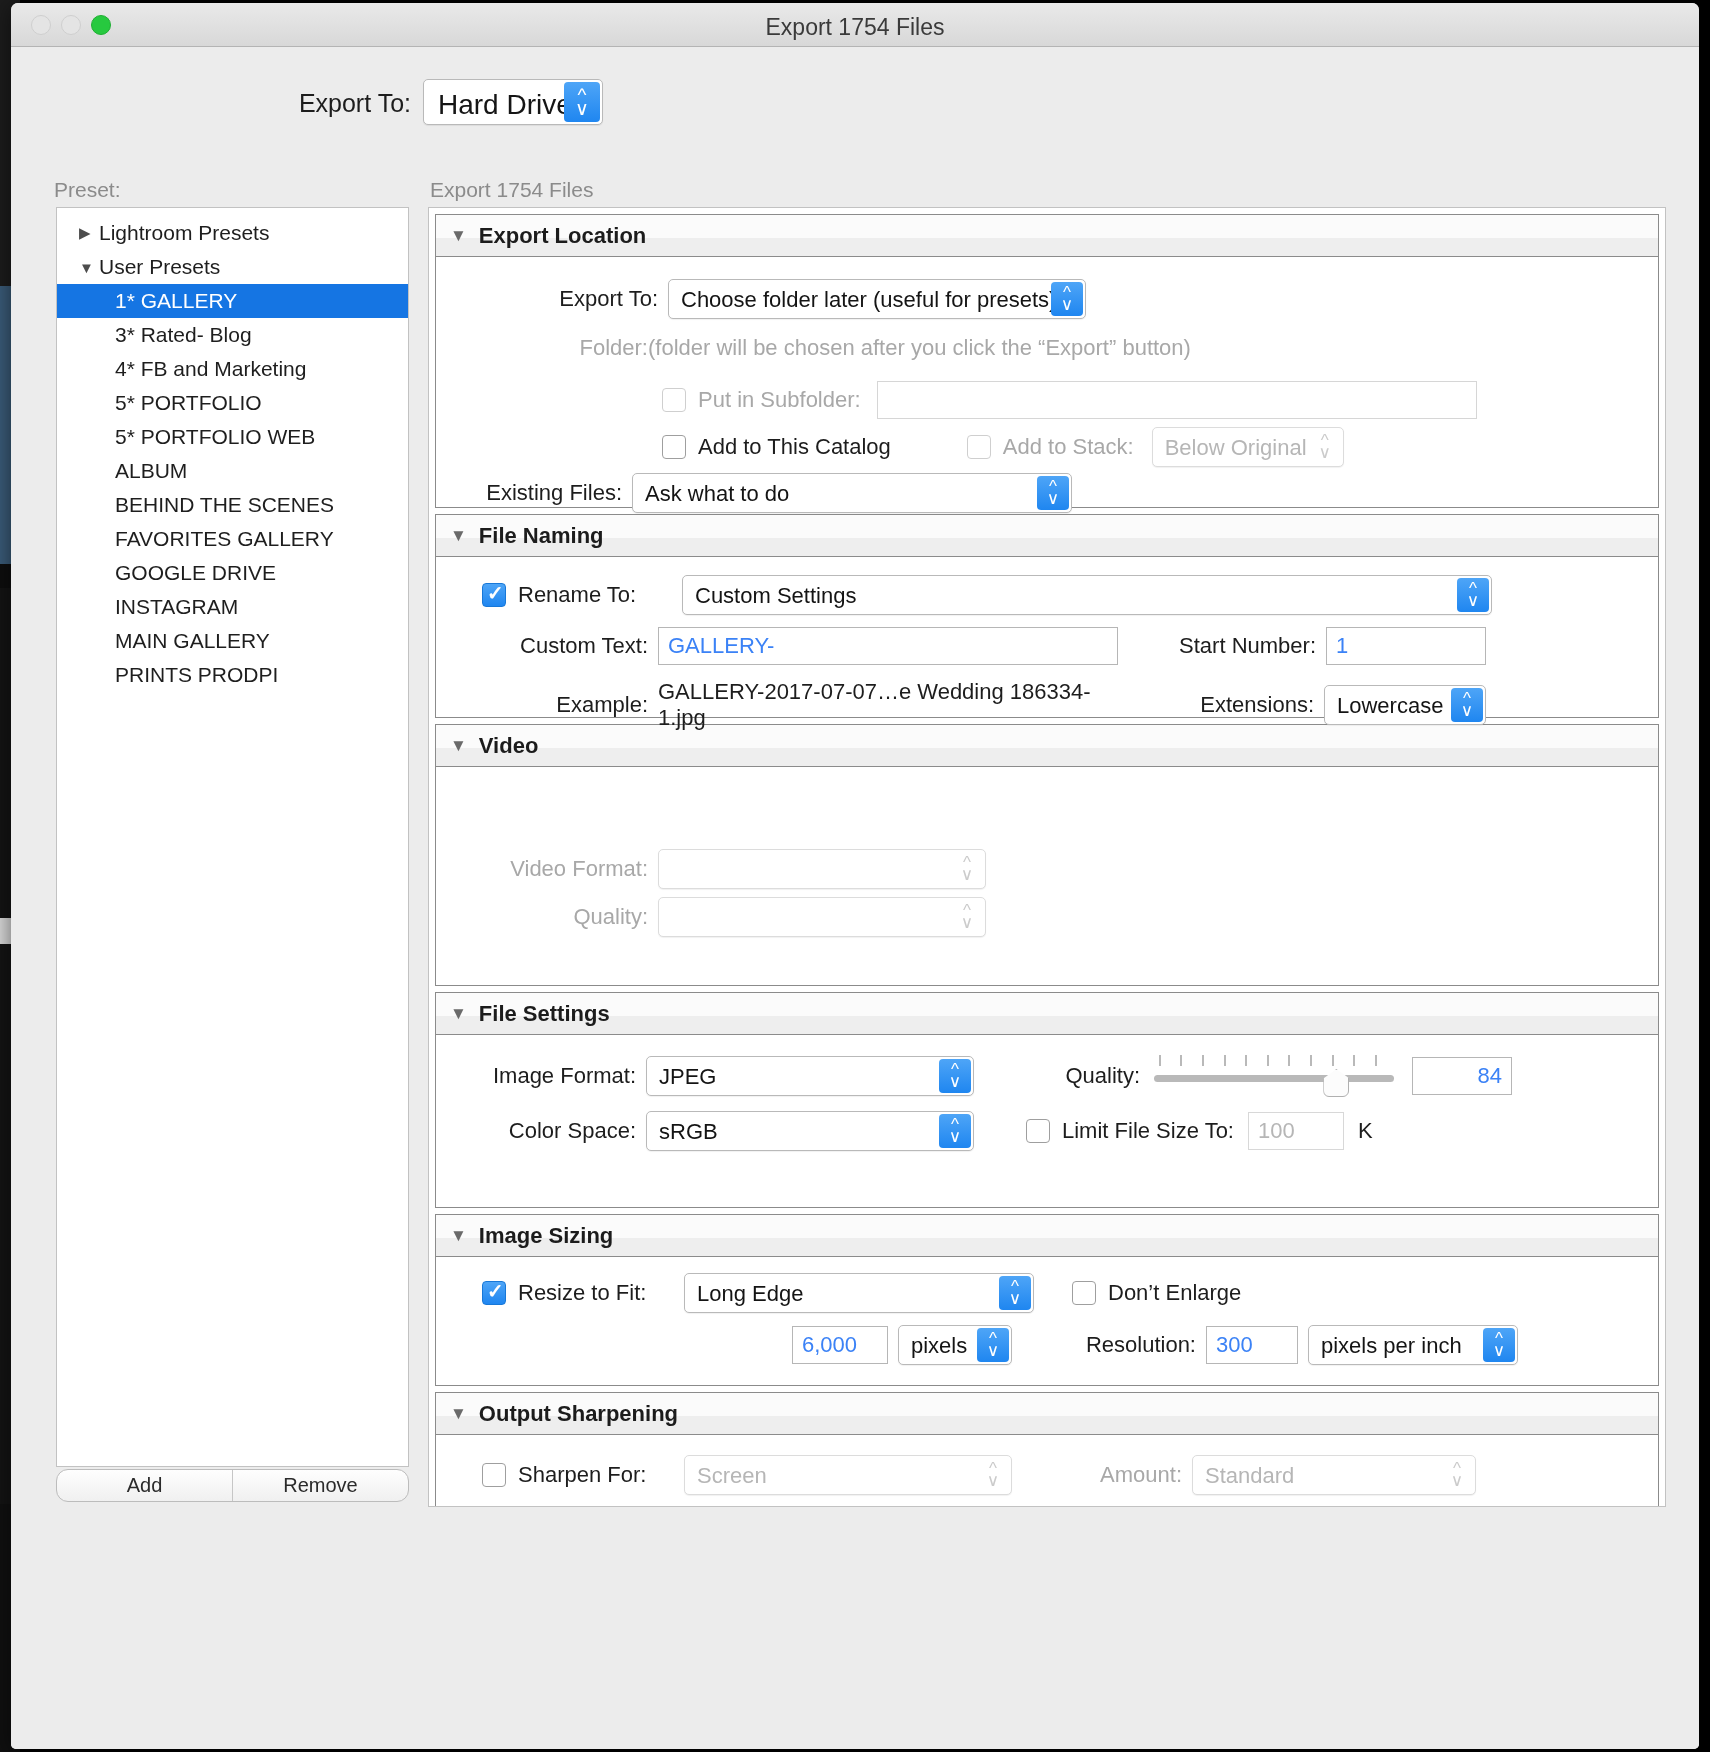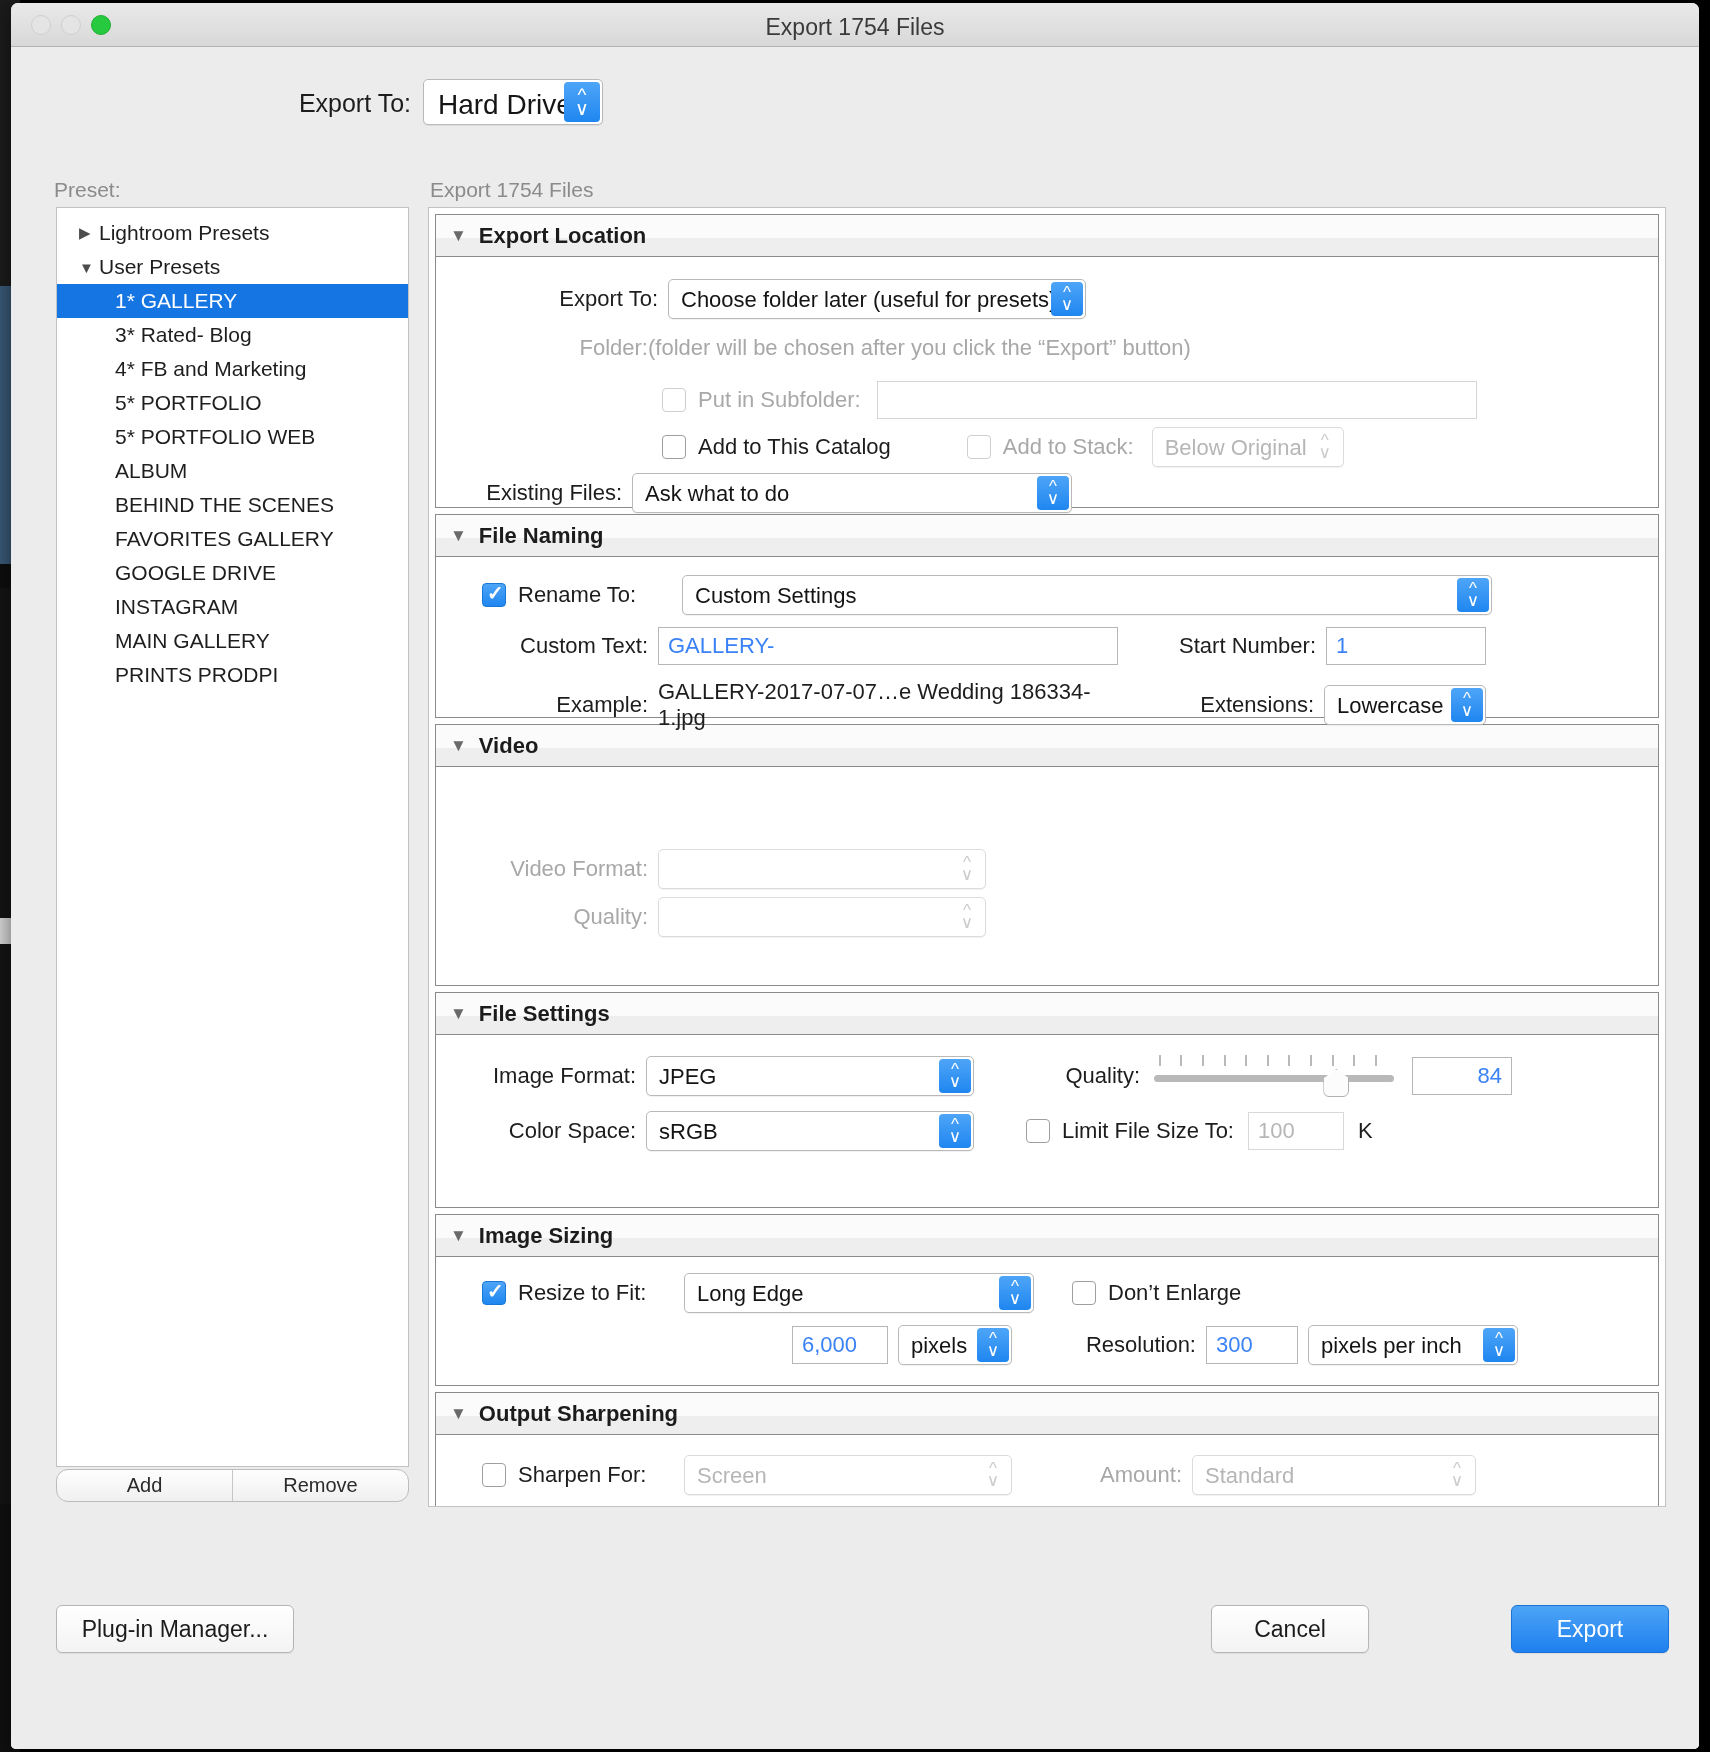--- a/index.html
+++ b/index.html
@@ -517,21 +517,16 @@
                     <span>^</span>
                     <span>∨</span>
                   </div>
               </div>
             </div>
           </div>
         </div>
 
       </div>
 
-      <div class="footer">
-        <div class="btn" style="left:45px; top:88px; width:238px;">Plug-in Manager...</div>
-        <div class="btn" style="right:330px; top:88px; width:158px;">Cancel</div>
-        <div class="btn primary" style="right:30px; top:88px; width:158px;">Export</div>
-      </div>
 
     </div>
   </div>
 </div>
 
 </body></html>

